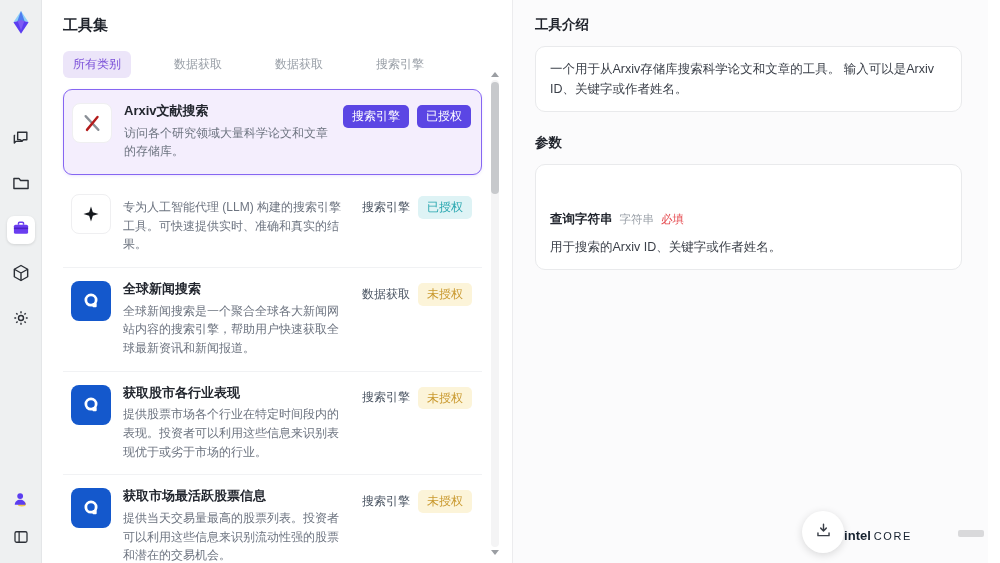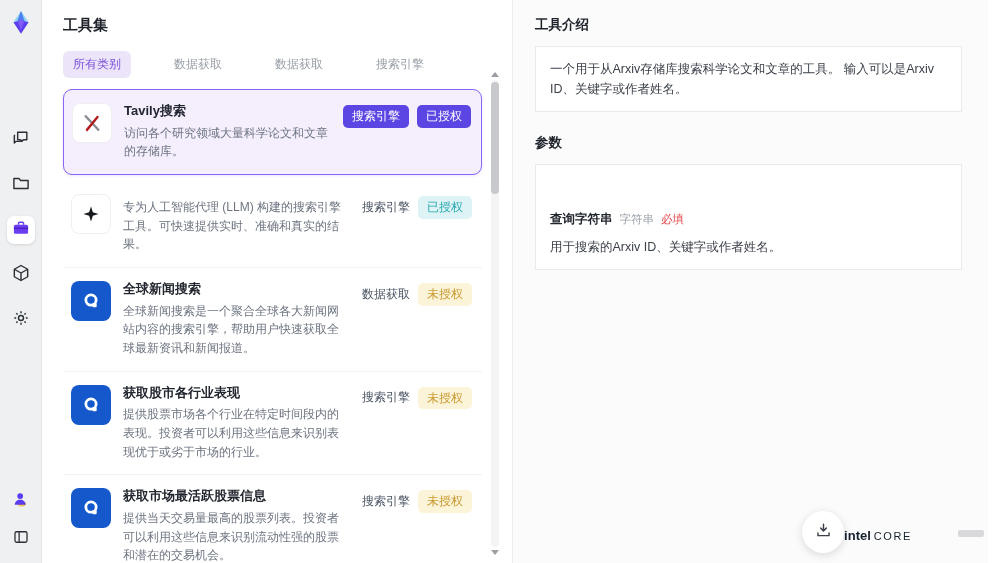--- a/index.html
+++ b/index.html
@@ -52,21 +52,21 @@
   .vscroll .arrow-up { border-bottom:5px solid #9b9ea3; }
   .vscroll .arrow-down { border-top:5px solid #9b9ea3; }
   .vscroll .track { flex:1; width:8px; background:#f4f4f5; border-radius:4px; margin:3px 0; position:relative; }
   .vscroll .thumb { position:absolute; top:2px; left:0; width:8px; height:112px;
     background:#c7c9cc; border-radius:4px; }
 
   
   .detail { flex:1; background:#fbfbfc; border-left:1px solid #ececee; padding:16px 26px 0 22px; position:relative; }
   .detail-title { font-size:15px; font-weight:bold; margin-bottom:20px; }
   .section-h { font-size:13.5px; font-weight:bold; margin-bottom:12px; }
-  .info-box { background:#fff; border:1px solid #e9eaec; border-radius:0;
+  .info-box { background:#fff; border:1px solid #e9eaec; border-radius:10px;
     padding:12px 14px; font-size:12.5px; color:#3a3f48; line-height:1.6; margin-bottom:22px; }
   .param-head { display:flex; align-items:baseline; gap:7px;margin-top:32px; }
   .param-name { font-size:12.5px; font-weight:bold; color:#22262e; }
   .param-type { font-size:11.5px; color:#9aa0a8; }
   .param-required { font-size:11.5px; color:#e5484d; }
   .param-desc { font-size:12.5px; color:#3a3f48; margin-top:8px; line-height:1.6; }
 
   
   .float-corner { position:absolute; right:16px; bottom:10px; display:flex;
     align-items:center; }
@@ -160,21 +160,21 @@
     <div class="tool-list">
 
       <div class="tool-card selected">
         <div class="tool-icon white">
           <svg width="22" height="22" viewBox="0 0 24 24" stroke-linecap="round">
             <path d="M5 4.5l14 15" stroke="#8a8f96" stroke-width="2.4" fill="none"></path>
             <path d="M18 5.5L6.5 19.5" stroke="#b31b1b" stroke-width="2.6" fill="none"></path>
           </svg>
         </div>
         <div class="tool-text">
-          <div class="tool-title">Tavily搜索</div>
+          <div class="tool-title">Arxiv文献搜索</div>
           <div class="tool-desc">访问各个研究领域大量科学论文和文章的存储库。</div>
         </div>
         <div class="tool-tags">
           <span class="badge purple">搜索引擎</span>
           <span class="badge purple">已授权</span>
         </div>
       </div>
 
       <div class="tool-card">
         <div class="tool-icon white">

